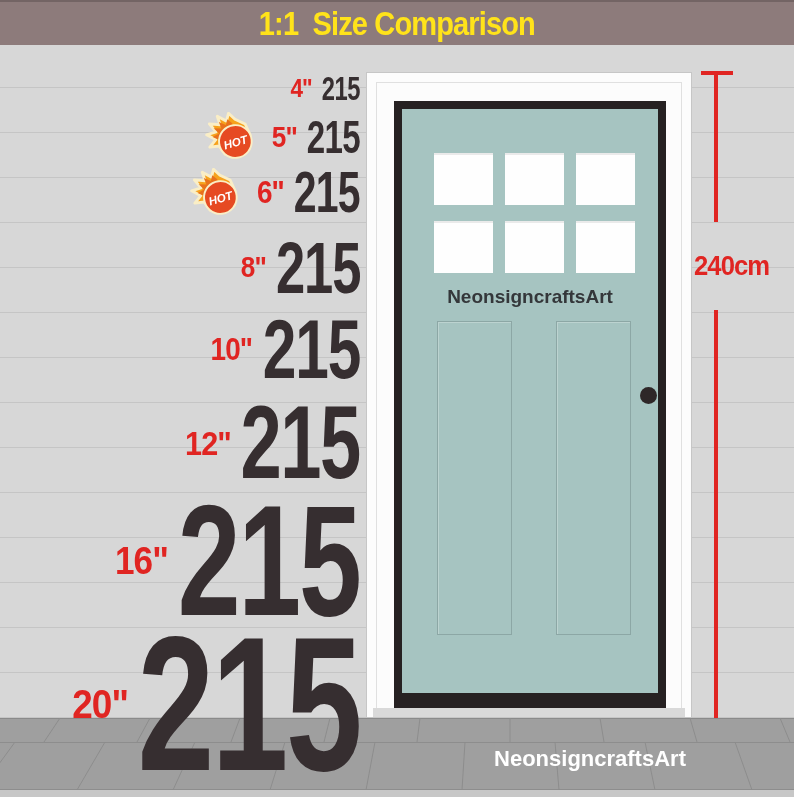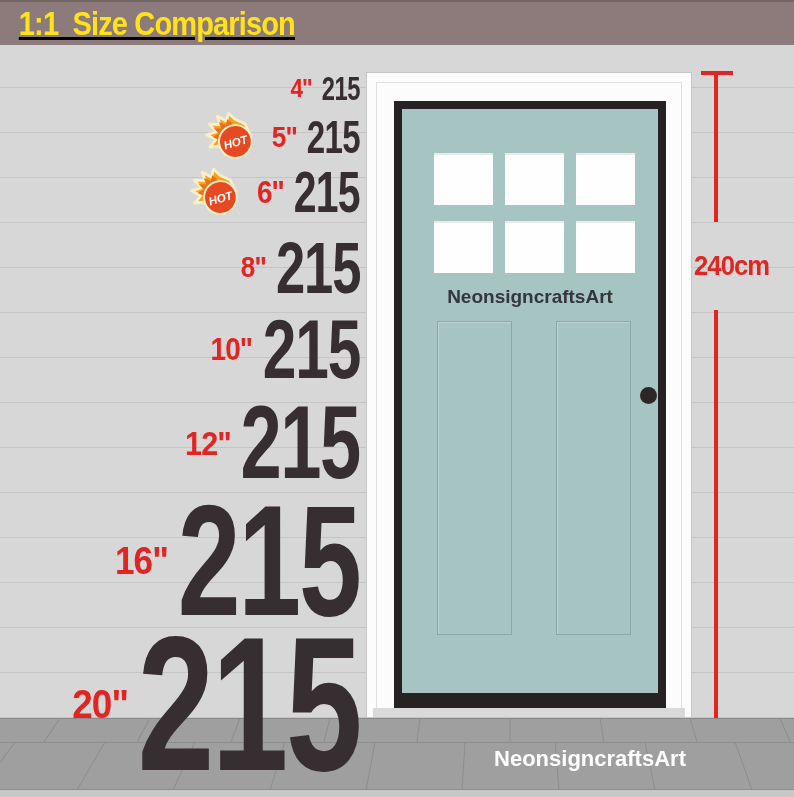--- a/index.html
+++ b/index.html
@@ -7,21 +7,21 @@
     position:relative;width:794px;height:797px;overflow:hidden;
     background:var(--wall,#d7d7d7);
     font-family:"Liberation Sans",sans-serif;
     -webkit-font-smoothing:antialiased;
   }
   
   .banner{
     position:absolute;left:0;top:0;width:100%;height:43px;z-index:6;
     background:var(--banner,#8d7b7b);
     border-top:2px solid rgba(0,0,0,.18);
-    display:flex;align-items:center;text-decoration:underline;
+    display:flex;align-items:center;justify-content:center;
   }
   .title{
     color:var(--yellow,#ffe31a);font-size:33px;font-weight:bold;
     letter-spacing:-1px;display:inline-block;transform:scaleX(.88);
     white-space:pre;
   }
   
   .wall{
     position:absolute;left:0;top:43px;width:100%;height:675px;z-index:0;
     background:repeating-linear-gradient(to bottom,

